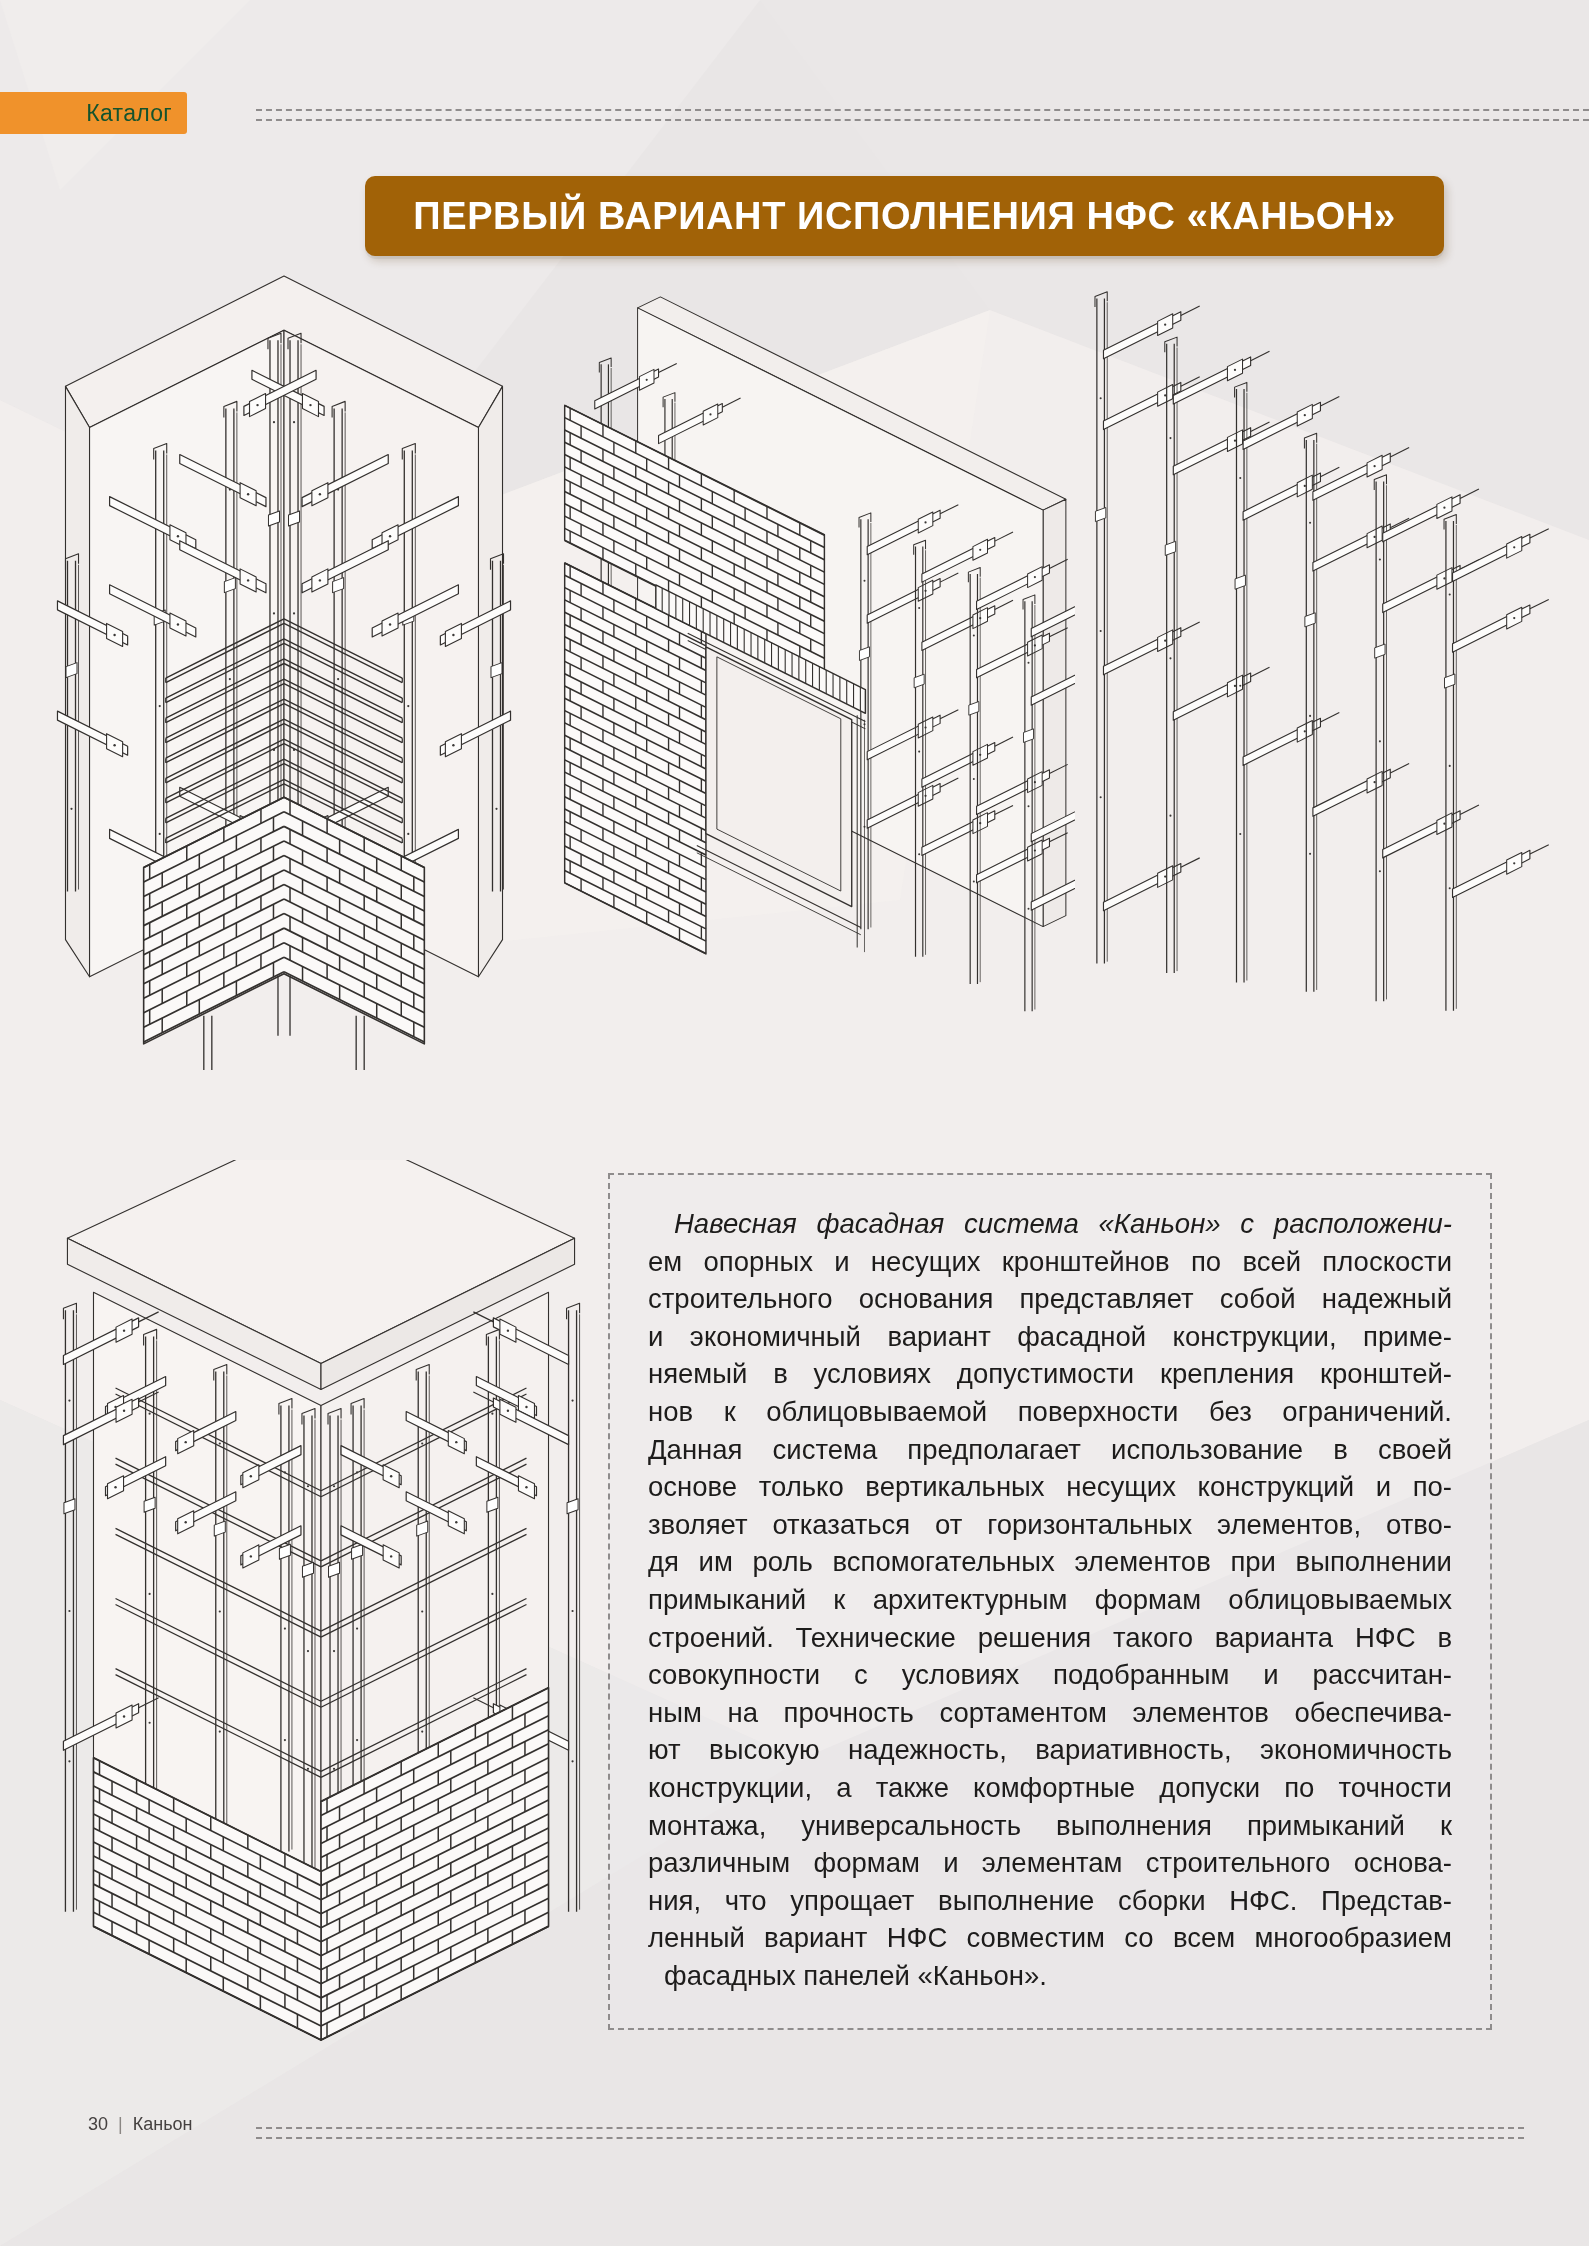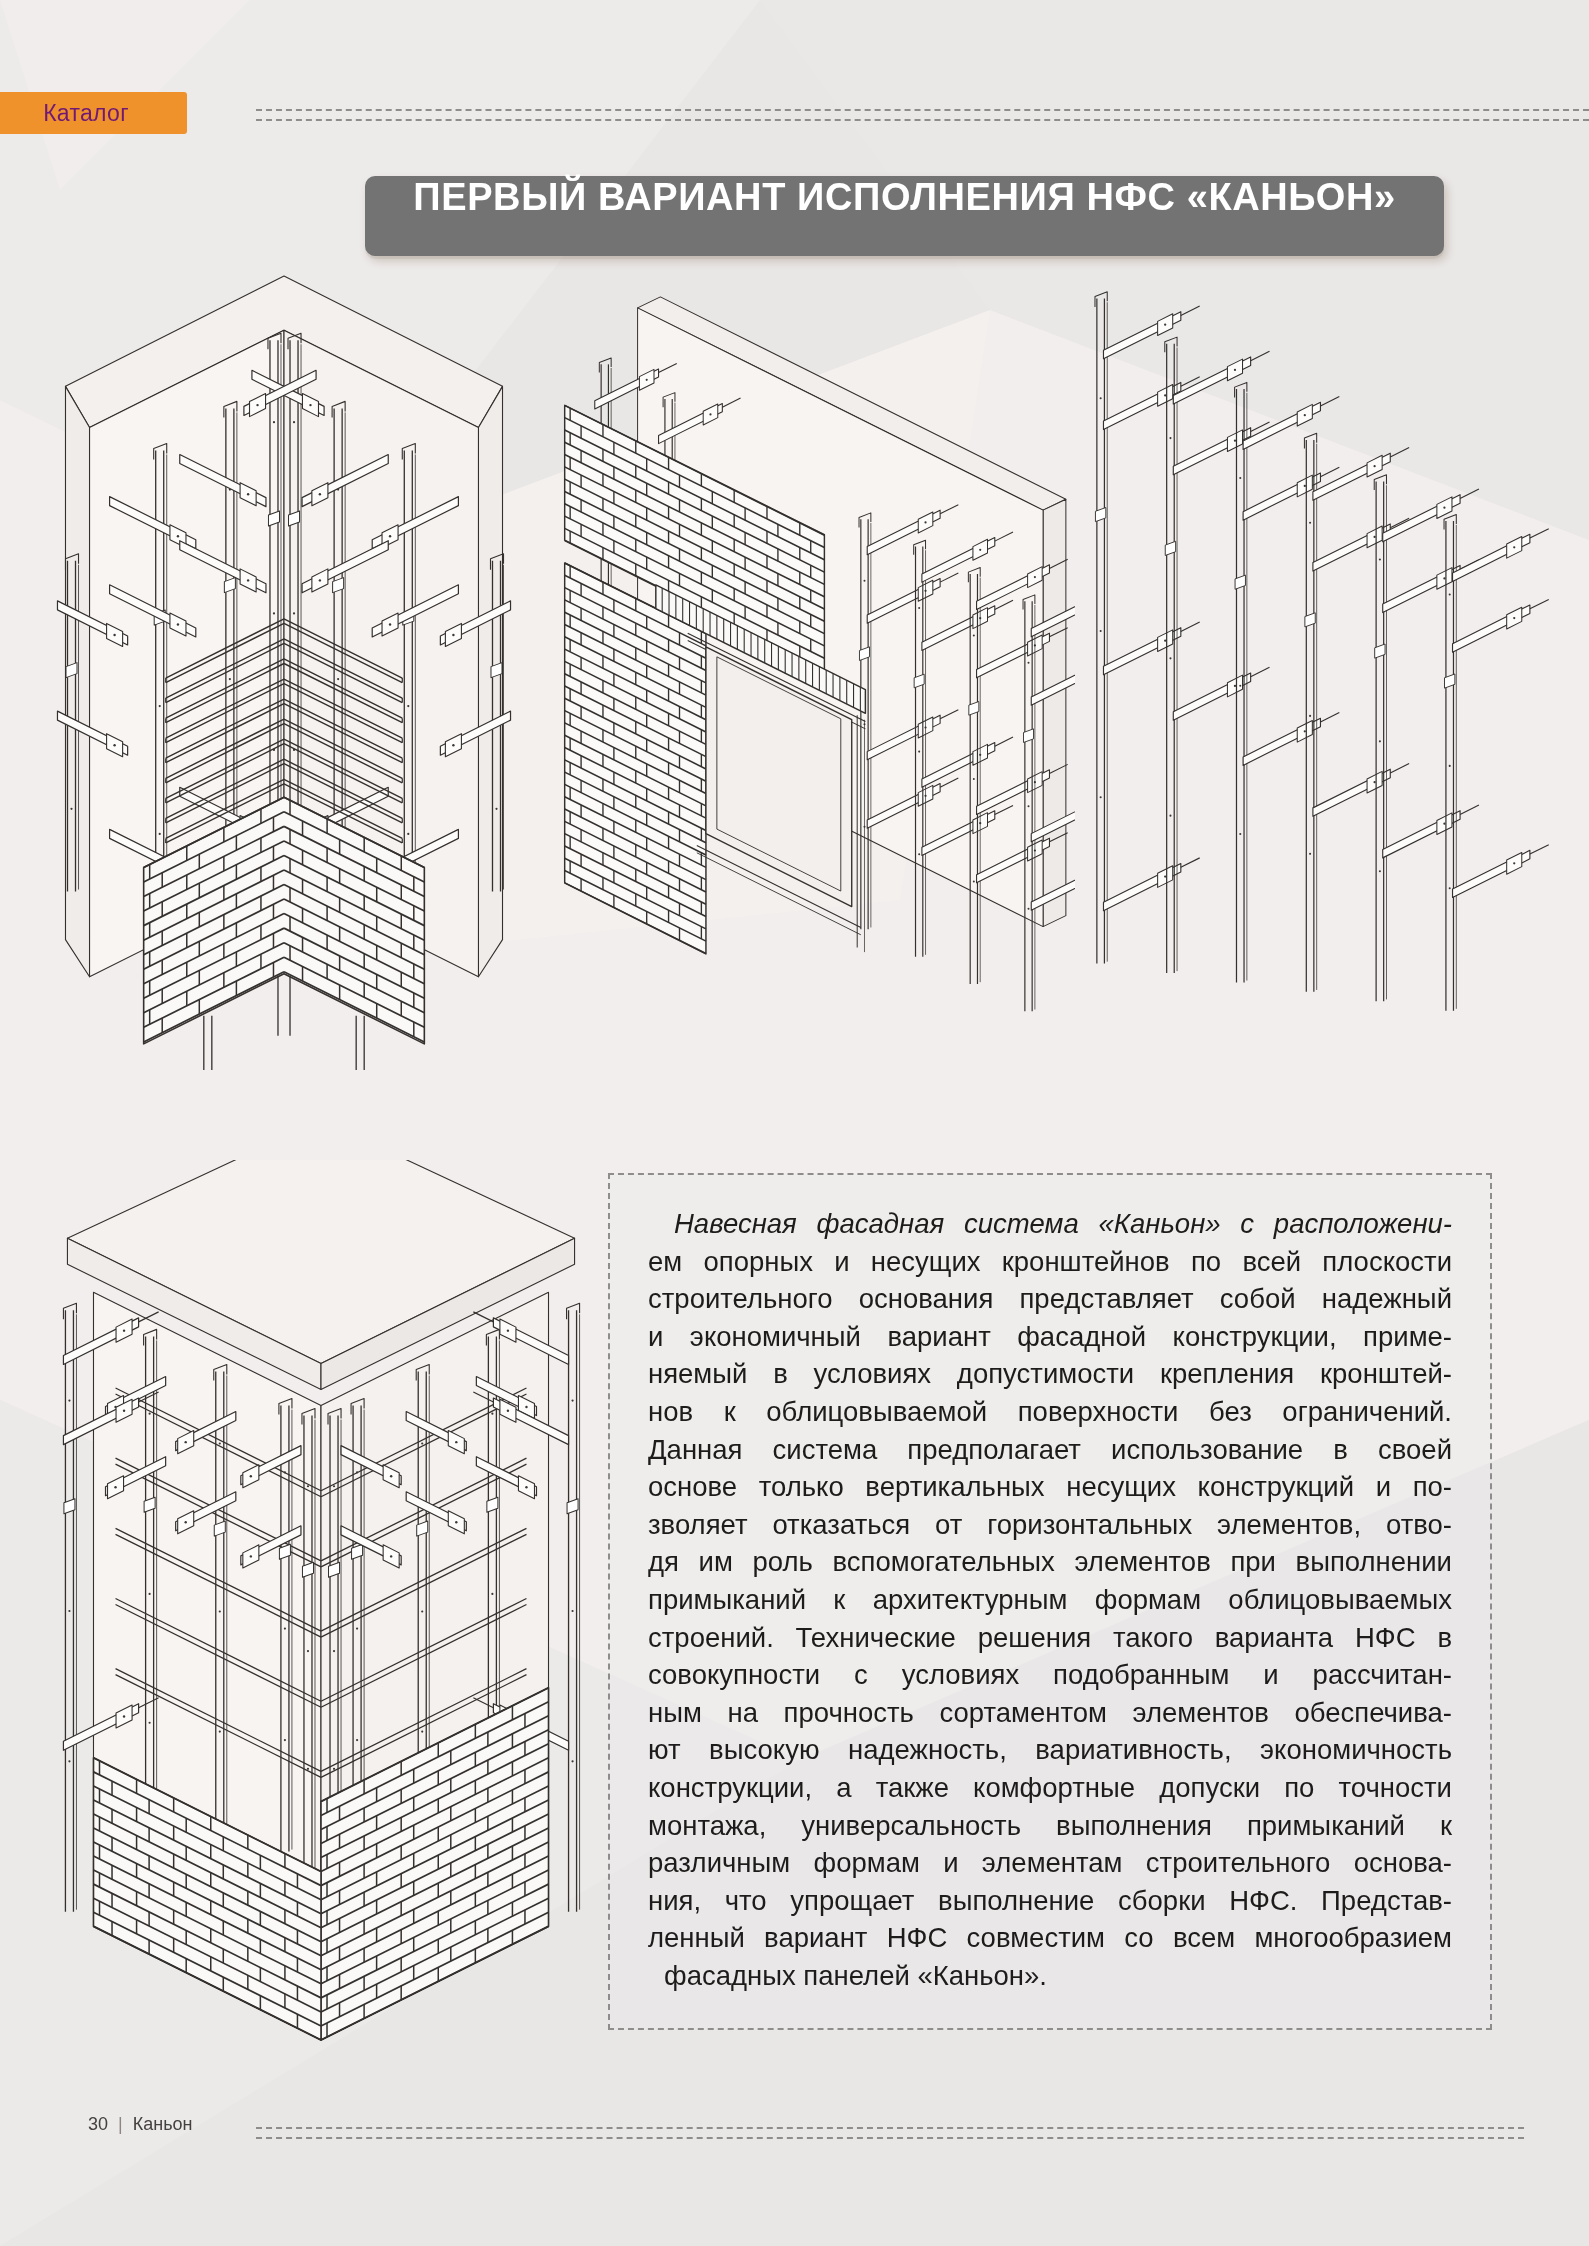--- a/index.html
+++ b/index.html
@@ -5,36 +5,36 @@
   html,body{margin:0;padding:0;background:#d8d5d5;}
   #page{
     position:relative;width:1589px;height:2246px;margin:0 auto;
     background:#e9e6e6;overflow:hidden;
     font-family:"Liberation Sans", sans-serif;
   }
   #bg-decor{position:absolute;left:0;top:0;width:100%;height:100%;}
   
   .badge{
     position:absolute;left:0;top:92px;width:187px;height:42px;
-    background:#f0922b;color:#701a75;font-size:23px;line-height:42px;
-    text-align:center;padding-right:15px;box-sizing:border-box;
+    background:#f0922b;color:#14532d;font-size:23px;line-height:42px;
+    text-align:right;padding-right:15px;box-sizing:border-box;
     border-radius:0 3px 3px 0;letter-spacing:.3px;
   }
   
   .dotline{
     position:absolute;height:8px;
     border-top:2px dashed #8f8c8c;border-bottom:2px dashed #8f8c8c;
   }
   #header-dotline{left:256px;right:0;top:109px;}
   #footer-dotline{left:256px;width:1268px;top:2127px;}
   
   .title-bar{
     position:absolute;left:365px;top:176px;width:1079px;height:80px;
-    background:#737373;border-radius:10px;
-    display:flex;justify-content:center;
+    background:#a16207;border-radius:10px;
+    display:flex;align-items:center;justify-content:center;
     box-shadow:3px 5px 8px rgba(90,60,20,.22), 0 3px 0 rgba(0,0,0,.05);
   }
   .title-bar .title{
     color:#ffffff;font-size:38px;font-weight:700;letter-spacing:.6px;
     white-space:nowrap;
   }
   
   .fig{position:absolute;}
   .fig line,.fig polyline,.fig polygon,.fig path,.fig rect{
     stroke:#33302e;fill:none;stroke-linejoin:round;stroke-linecap:butt;

